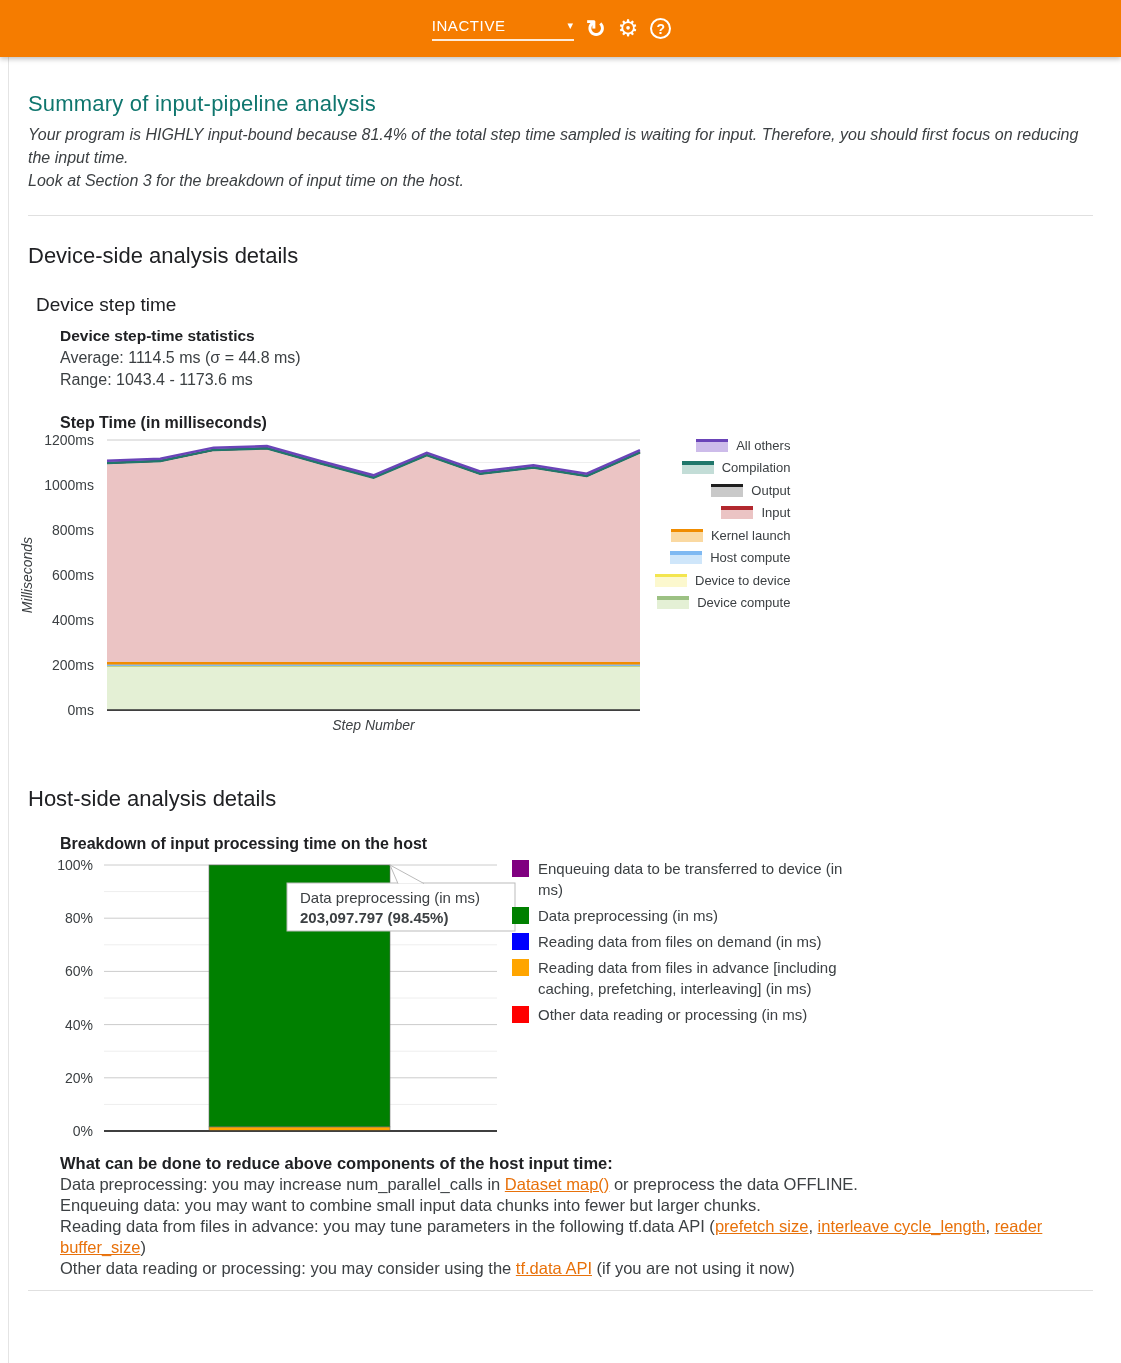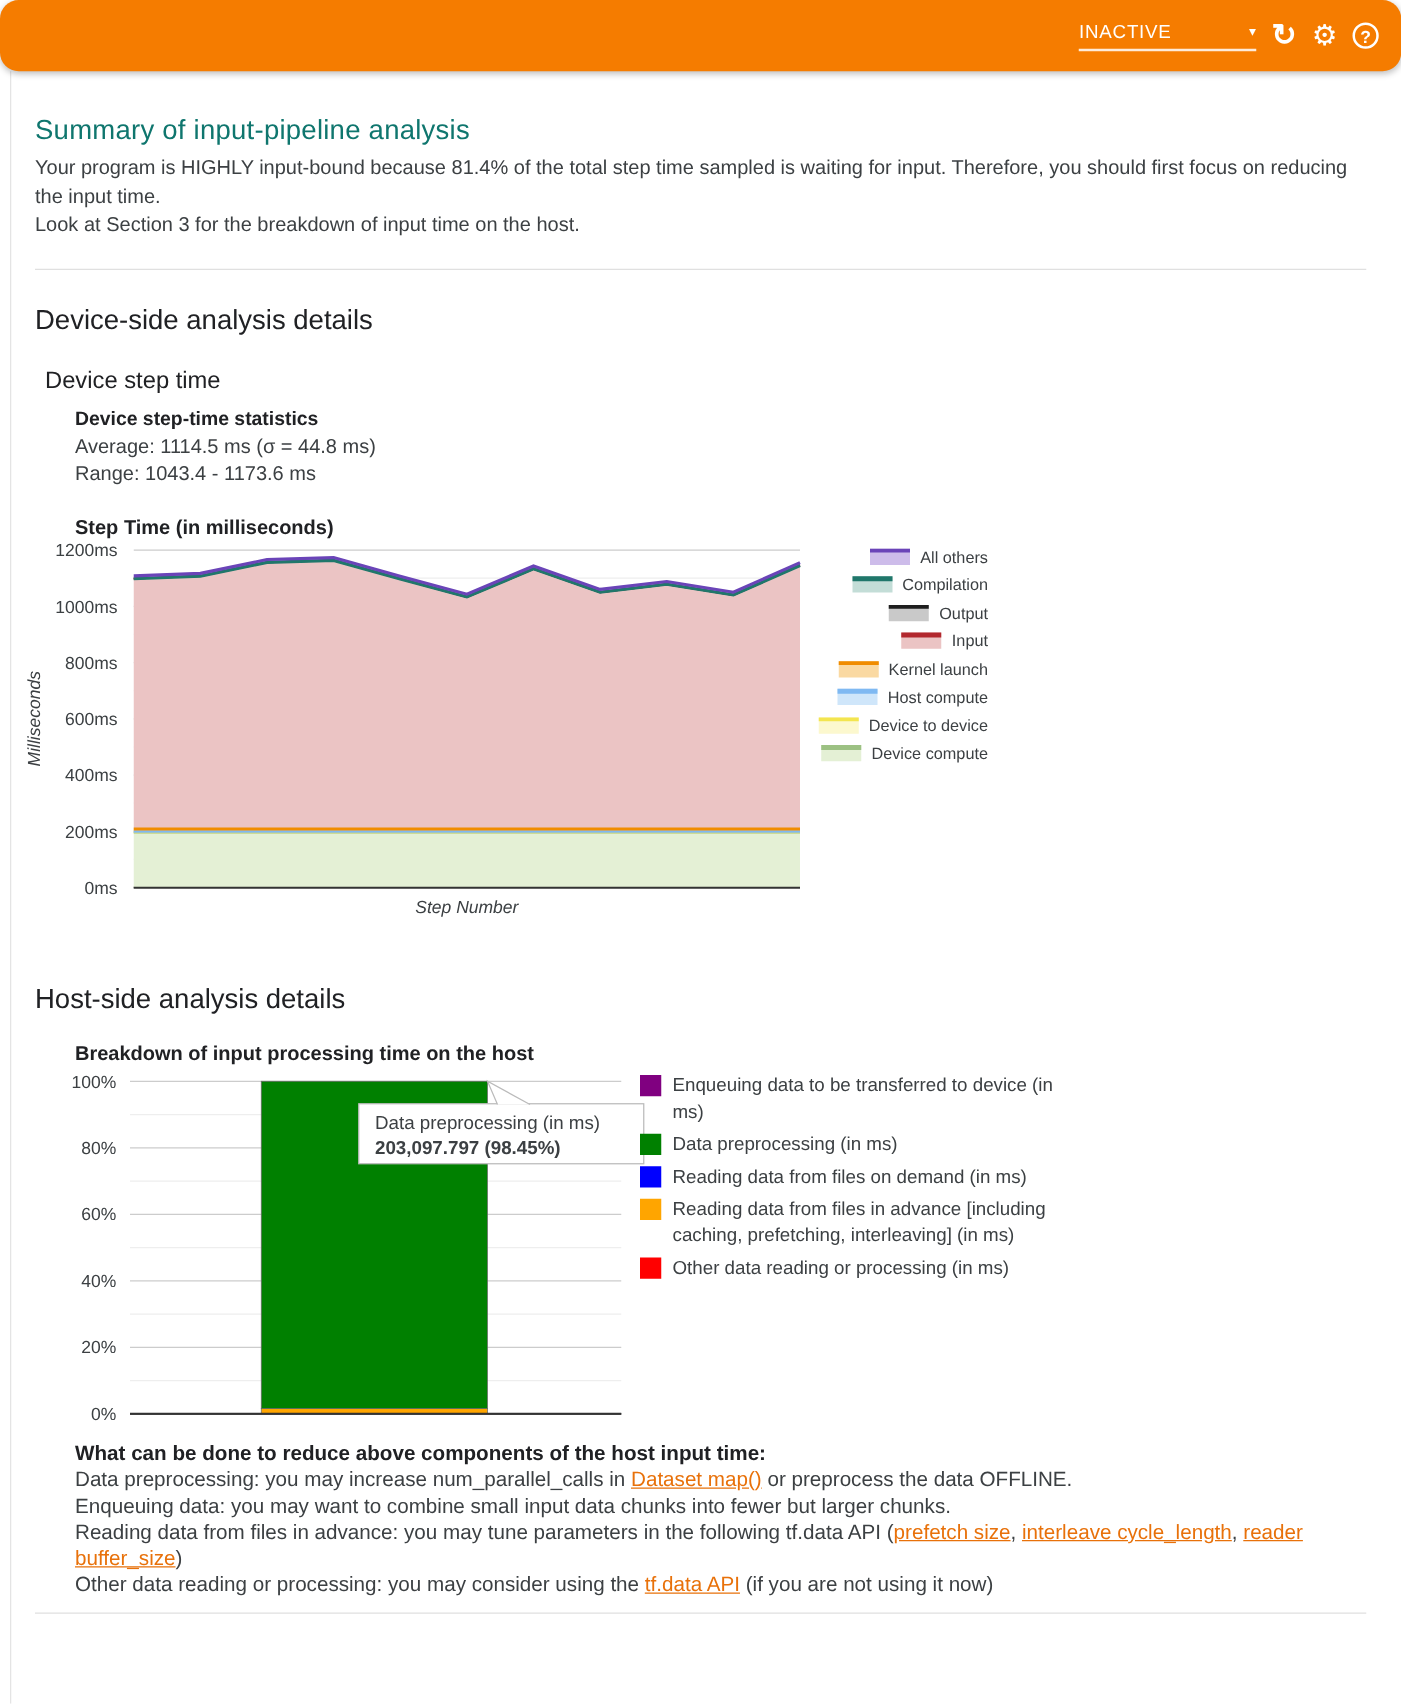--- a/index.html
+++ b/index.html
@@ -1,40 +1,40 @@
 <!DOCTYPE html>
 <html><head>
 <meta charset="utf-8">
 <style>
   * { margin:0; padding:0; box-sizing:border-box; }
   html,body { background:#fff; font-family:"Liberation Sans", sans-serif; color:#3c4043; }
   body { width:1121px; min-height:1363px; position:relative; }
 
   
   .appbar { height:57px; background:#f57c00; display:flex; align-items:center;
-            justify-content:flex-end; padding-right:18px; gap:12px;
-            box-shadow:0 2px 5px rgba(0,0,0,.25); position:relative; z-index:5;border-radius:15px; }
+            justify-content:center; padding-right:18px; gap:12px;
+            box-shadow:0 2px 5px rgba(0,0,0,.25); position:relative; z-index:5; }
   .run-select { width:142px; color:#fff; font-size:15px; letter-spacing:.6px;
                 border-bottom:2px solid rgba(255,255,255,.85); padding-bottom:5px;
                 display:flex; align-items:center; justify-content:space-between;
                 cursor:pointer; }
   .caret { font-size:11px; color:#fff; }
   .hdr-icon { color:#fff; font-size:23px; line-height:23px; cursor:pointer; }
   .hdr-icon.refresh { font-weight:bold; font-size:24px; }
   .help-circle { width:21px; height:21px; border:2px solid #fff; border-radius:50%;
                  display:flex; align-items:center; justify-content:center;
                  color:#fff; font-size:14px; font-weight:bold; cursor:pointer; }
 
   .left-rule { position:absolute; left:8px; top:57px; bottom:0; width:1px;
                background:#e4e4e4; }
 
   
   .content { padding:34px 28px 0 28px; }
   h1 { font-size:22px; font-weight:400; color:#0f766e; letter-spacing:.2px; }
-  .it { }
+  .it { font-style:italic; }
   .summary-body { margin-top:7px; font-size:16px; line-height:1.42; max-width:1066px; }
   .rec-label { margin-top:23px; font-size:16px; font-weight:bold; color:#202124; }
   .rec-body { margin-top:3px; font-size:16px; }
   .divider { border:none; border-top:1px solid #e0e0e0; margin-top:25px; }
 
   h2.section { font-size:22px; font-weight:400; color:#202124; margin-top:27px; }
   h3.sub { font-size:19px; font-weight:400; color:#202124; margin:25px 0 0 8px; }
   .stats { margin:9px 0 0 32px; font-size:16px; line-height:1.38; }
   .stats .b { font-weight:bold; font-size:15.5px; color:#202124; }
   .chart-title { margin:23px 0 0 32px; font-size:16px; font-weight:bold; color:#202124; }

